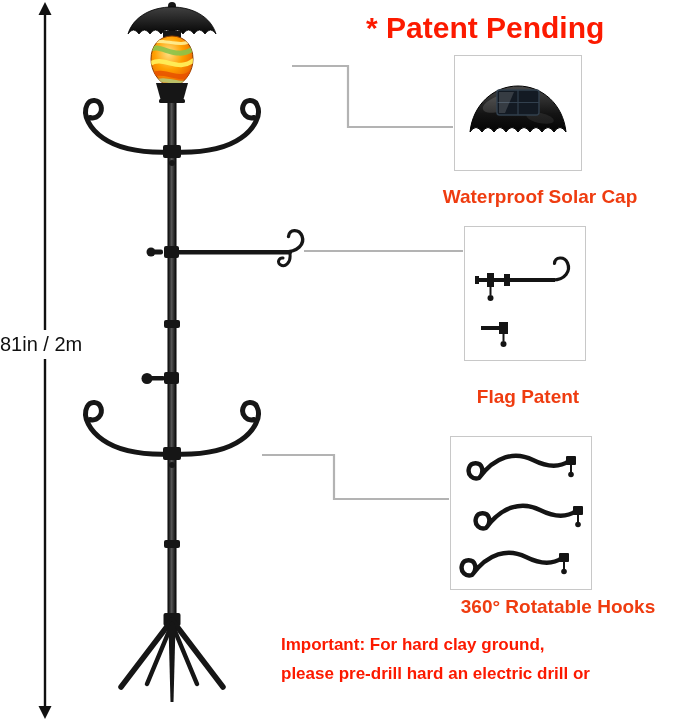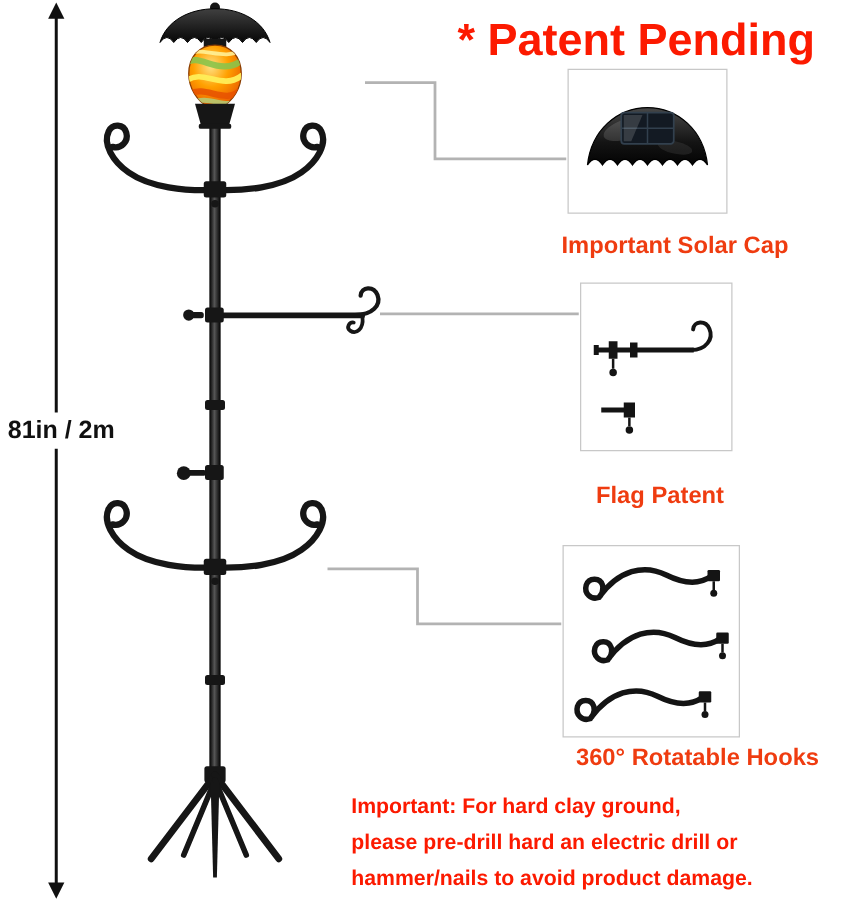--- a/index.html
+++ b/index.html
@@ -2,22 +2,22 @@
 <html style="--accent-red: #fc1a00; --label-orange: #ef3c10; --pole-black: #161616; --leader-gray: #b3b3b3; --box-border: #c8c8c8; --glass-orange: #ff9800;"><head>
 <meta charset="utf-8">
 <style>
   html,body{margin:0;padding:0;background:#fff;}
   body{font-family:"Liberation Sans",sans-serif;}
   .canvas{position:relative;width:679px;height:721px;background:#fff;overflow:hidden;}
   .scene{position:absolute;left:0;top:0;}
   .ink{stroke:var(--pole-black,#161616);}
   .fill-ink{fill:var(--pole-black,#161616);}
   .leader{stroke:var(--leader-gray,#b3b3b3);}
-  .patent{position:absolute;left:366px;top:11px;font-size:36px;font-weight:bold;color:var(--accent-red,#fc1a00);white-space:nowrap;}
-  .height-label{position:absolute;left:0;top:330px;width:98px;background:#fff;font-size:20px;font-weight:bold;color:#101010;text-align:center;padding:3px 0;}
+  .patent{position:absolute;left:366px;top:11px;font-size:30px;font-weight:bold;color:var(--accent-red,#fc1a00);white-space:nowrap;}
+  .height-label{position:absolute;left:0;top:330px;width:98px;background:#fff;font-size:20px;font-weight:normal;color:#101010;padding:3px 0;}
   .callout-box{position:absolute;border:1px solid var(--box-border,#c8c8c8);background:#fff;display:flex;align-items:center;justify-content:center;}
   #box-solar{left:454px;top:55px;width:126px;height:114px;}
   #box-flag{left:464px;top:226px;width:120px;height:133px;}
   #box-hooks{left:450px;top:436px;width:140px;height:152px;}
   .callout-label{position:absolute;font-weight:bold;font-size:19px;color:var(--label-orange,#ef3c10);text-align:center;white-space:nowrap;}
   #label-solar{left:420px;top:186px;width:240px;}
   #label-flag{left:438px;top:386px;width:180px;}
   #label-hooks{left:433px;top:596px;width:250px;}
   .note{position:absolute;left:281px;top:630px;width:398px;font-size:17px;font-weight:bold;color:var(--accent-red,#fc1a00);line-height:29px;}
 </style>
@@ -137,21 +137,21 @@
         <path d="M-48,16 C-45,-12 -24,-30 0,-30 C24,-30 45,-12 48,16 Q42,7 36,16 Q30,7 24,16 Q18,7 12,16 Q6,7 0,16 Q-6,7 -12,16 Q-18,7 -24,16 Q-30,7 -36,16 Q-42,7 -48,16 Z" fill="url(#capG2)" stroke="#000" stroke-width="1"></path>
         <ellipse cx="-16" cy="-13" rx="20" ry="8" fill="#ffffff" opacity="0.13" transform="rotate(-18 -16 -13)"></ellipse>
         <ellipse cx="22" cy="2" rx="14" ry="5" fill="#ffffff" opacity="0.08" transform="rotate(12 22 2)"></ellipse>
         <rect x="-21" y="-26" width="42" height="25" rx="2.5" fill="#131a23" stroke="#32404e" stroke-width="1.4"></rect>
         <line x1="0" y1="-26" x2="0" y2="-1" stroke="#32404e" stroke-width="1.2"></line>
         <line x1="-21" y1="-13.5" x2="21" y2="-13.5" stroke="#32404e" stroke-width="1.2"></line>
         <polygon points="-19,-24 -4,-24 -13,-3 -19,-3" fill="#ffffff" opacity="0.15"></polygon>
       </g>
     </svg>
   </div>
-  <div class="callout-label" id="label-solar">Important Solar Cap</div>
+  <div class="callout-label" id="label-solar">Waterproof Solar Cap</div>
 
   <div class="callout-box" id="box-flag">
     <svg width="106" height="120" viewBox="0 0 106 120">
       <g fill="#141414">
         <rect x="5" y="44" width="78" height="4"></rect>
         <rect x="3" y="42" width="4" height="8"></rect>
         <rect x="15" y="39" width="7" height="14"></rect>
         <rect x="32" y="40" width="6" height="12"></rect>
         <rect x="9" y="92" width="24" height="4"></rect>
         <rect x="27" y="88" width="9" height="12"></rect>
@@ -185,16 +185,15 @@
         <line x1="114" y1="25" x2="114" y2="32" stroke="#141414" stroke-width="2"></line>
         <circle cx="114" cy="34.5" r="2.8" fill="#141414"></circle>
       </g>
     </svg>
   </div>
   <div class="callout-label" id="label-hooks">360° Rotatable Hooks</div>
 
   <div class="note">
     <div>Important: For hard clay ground,</div>
     <div>please pre-drill hard an electric drill or</div>
-    <div>hammer/nails to avoid product damage.</div>
   </div>
 
 </div>
 
 </body></html>

